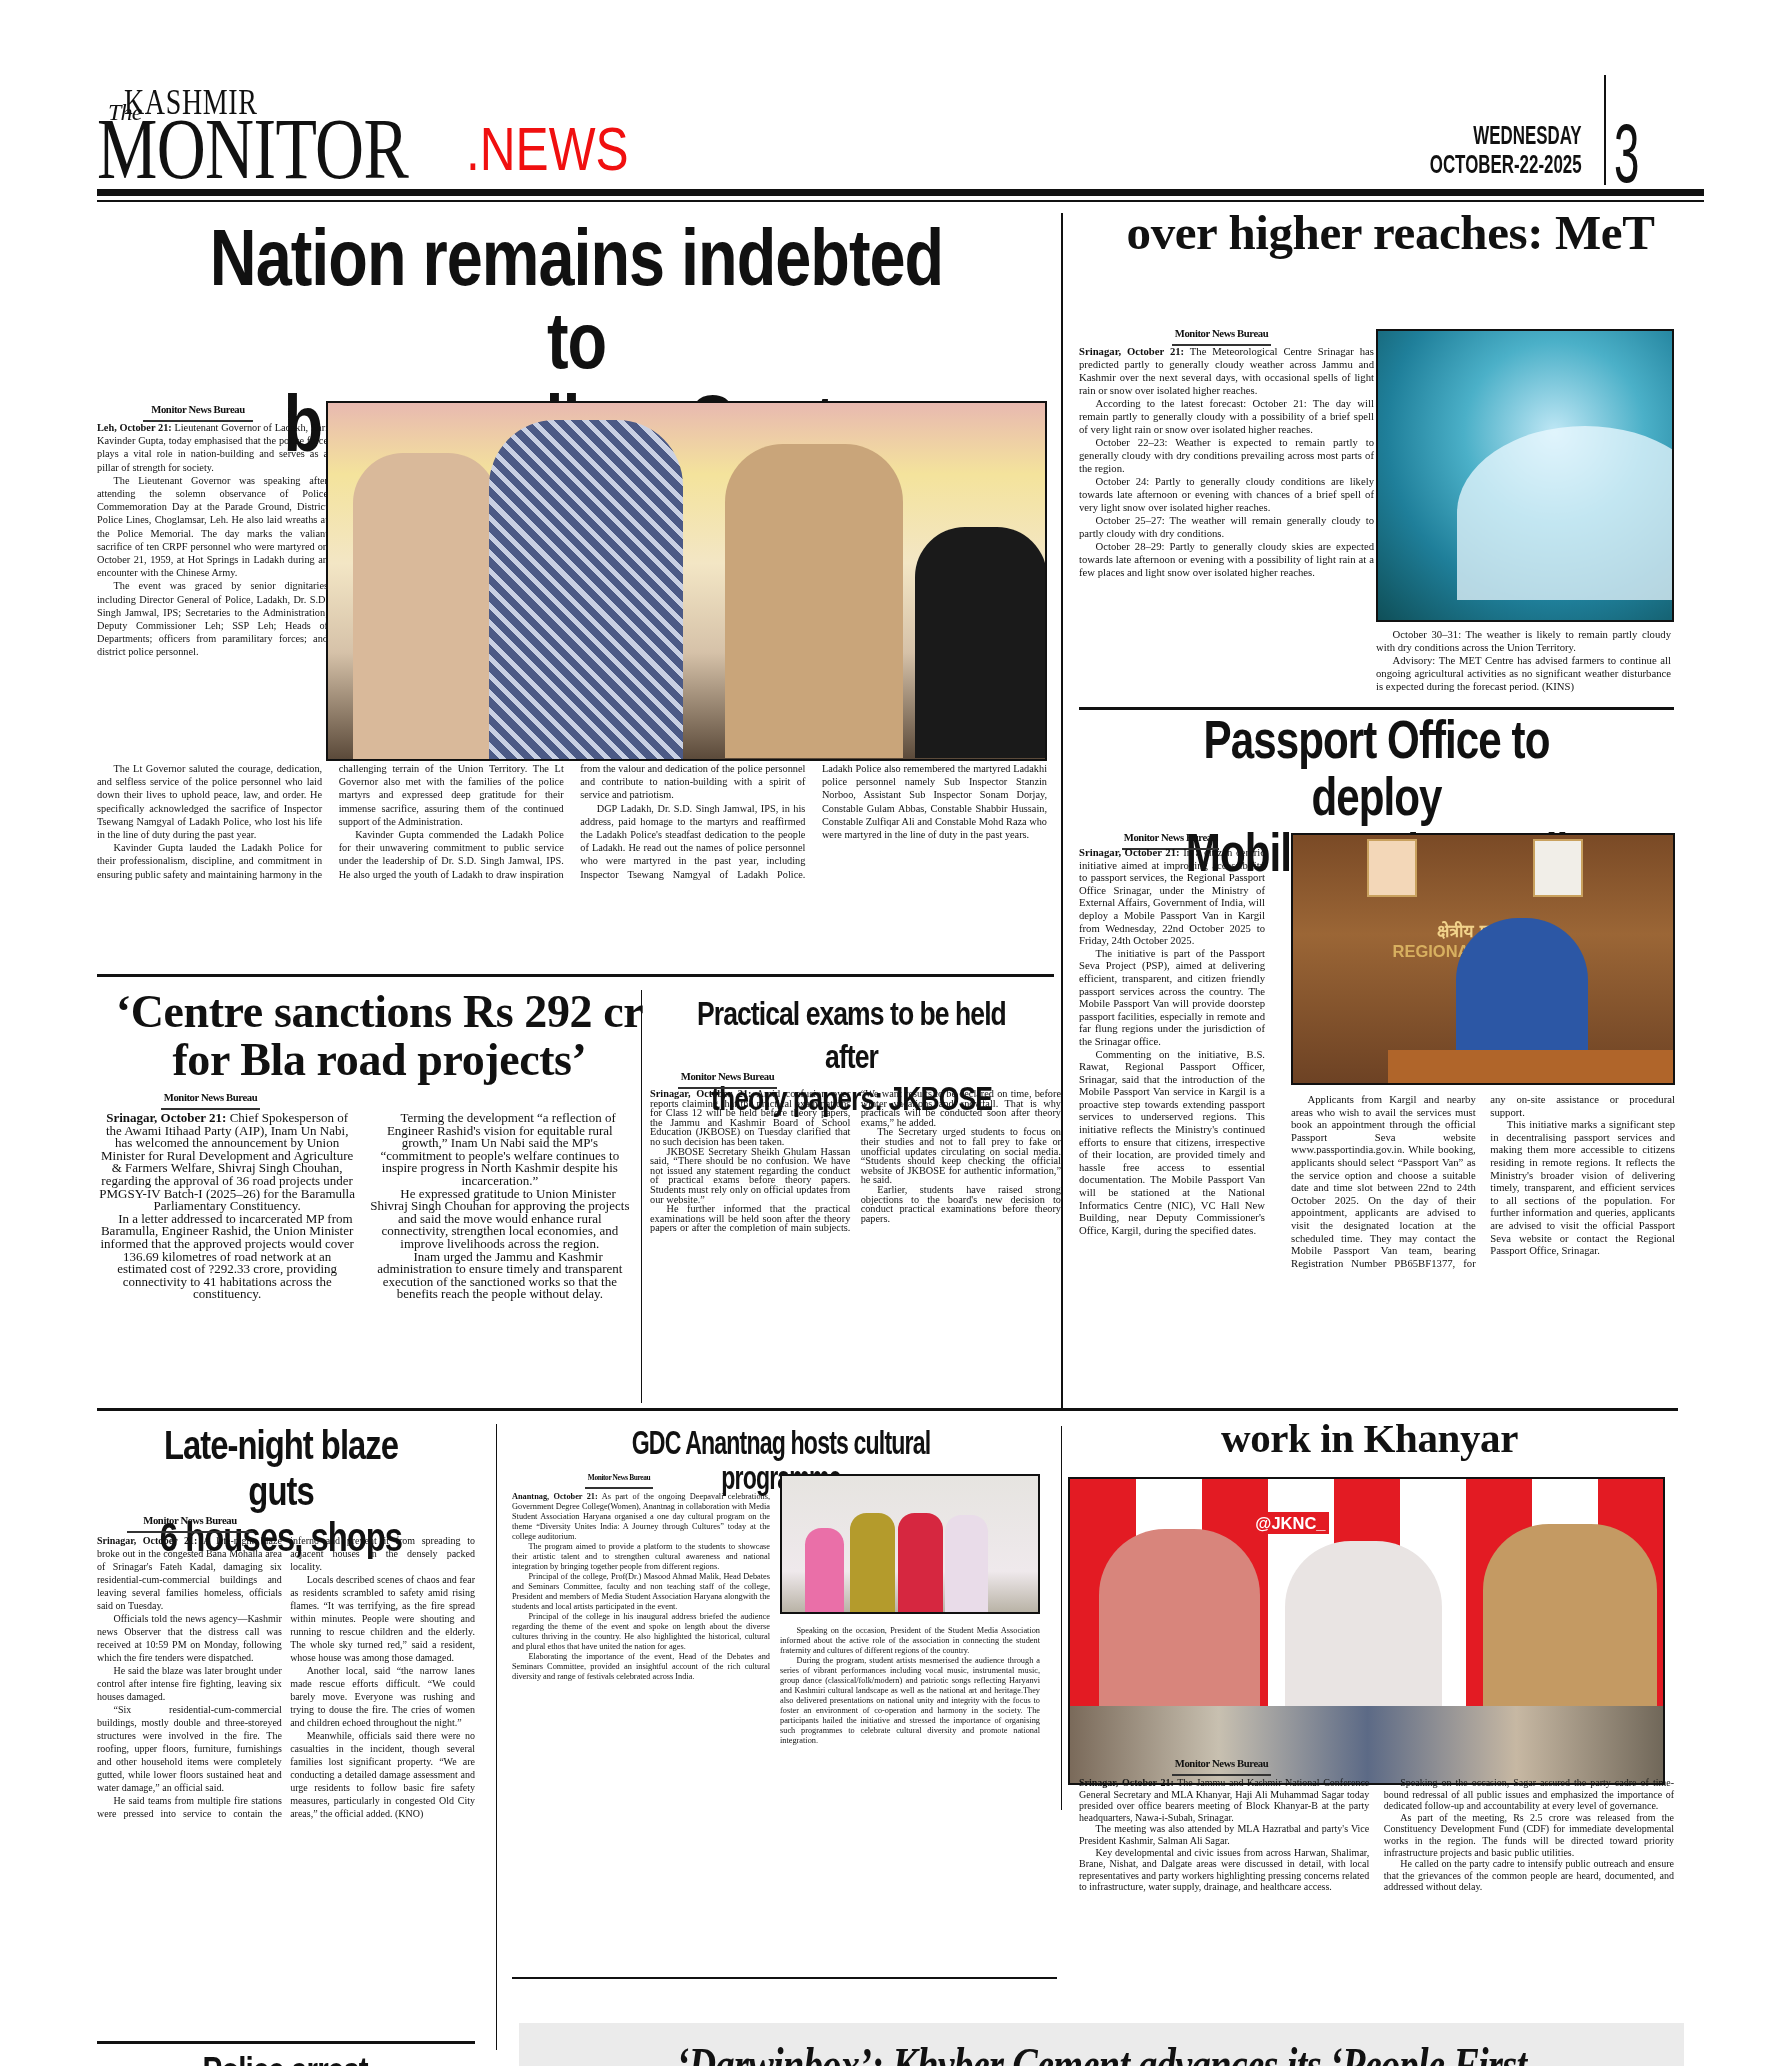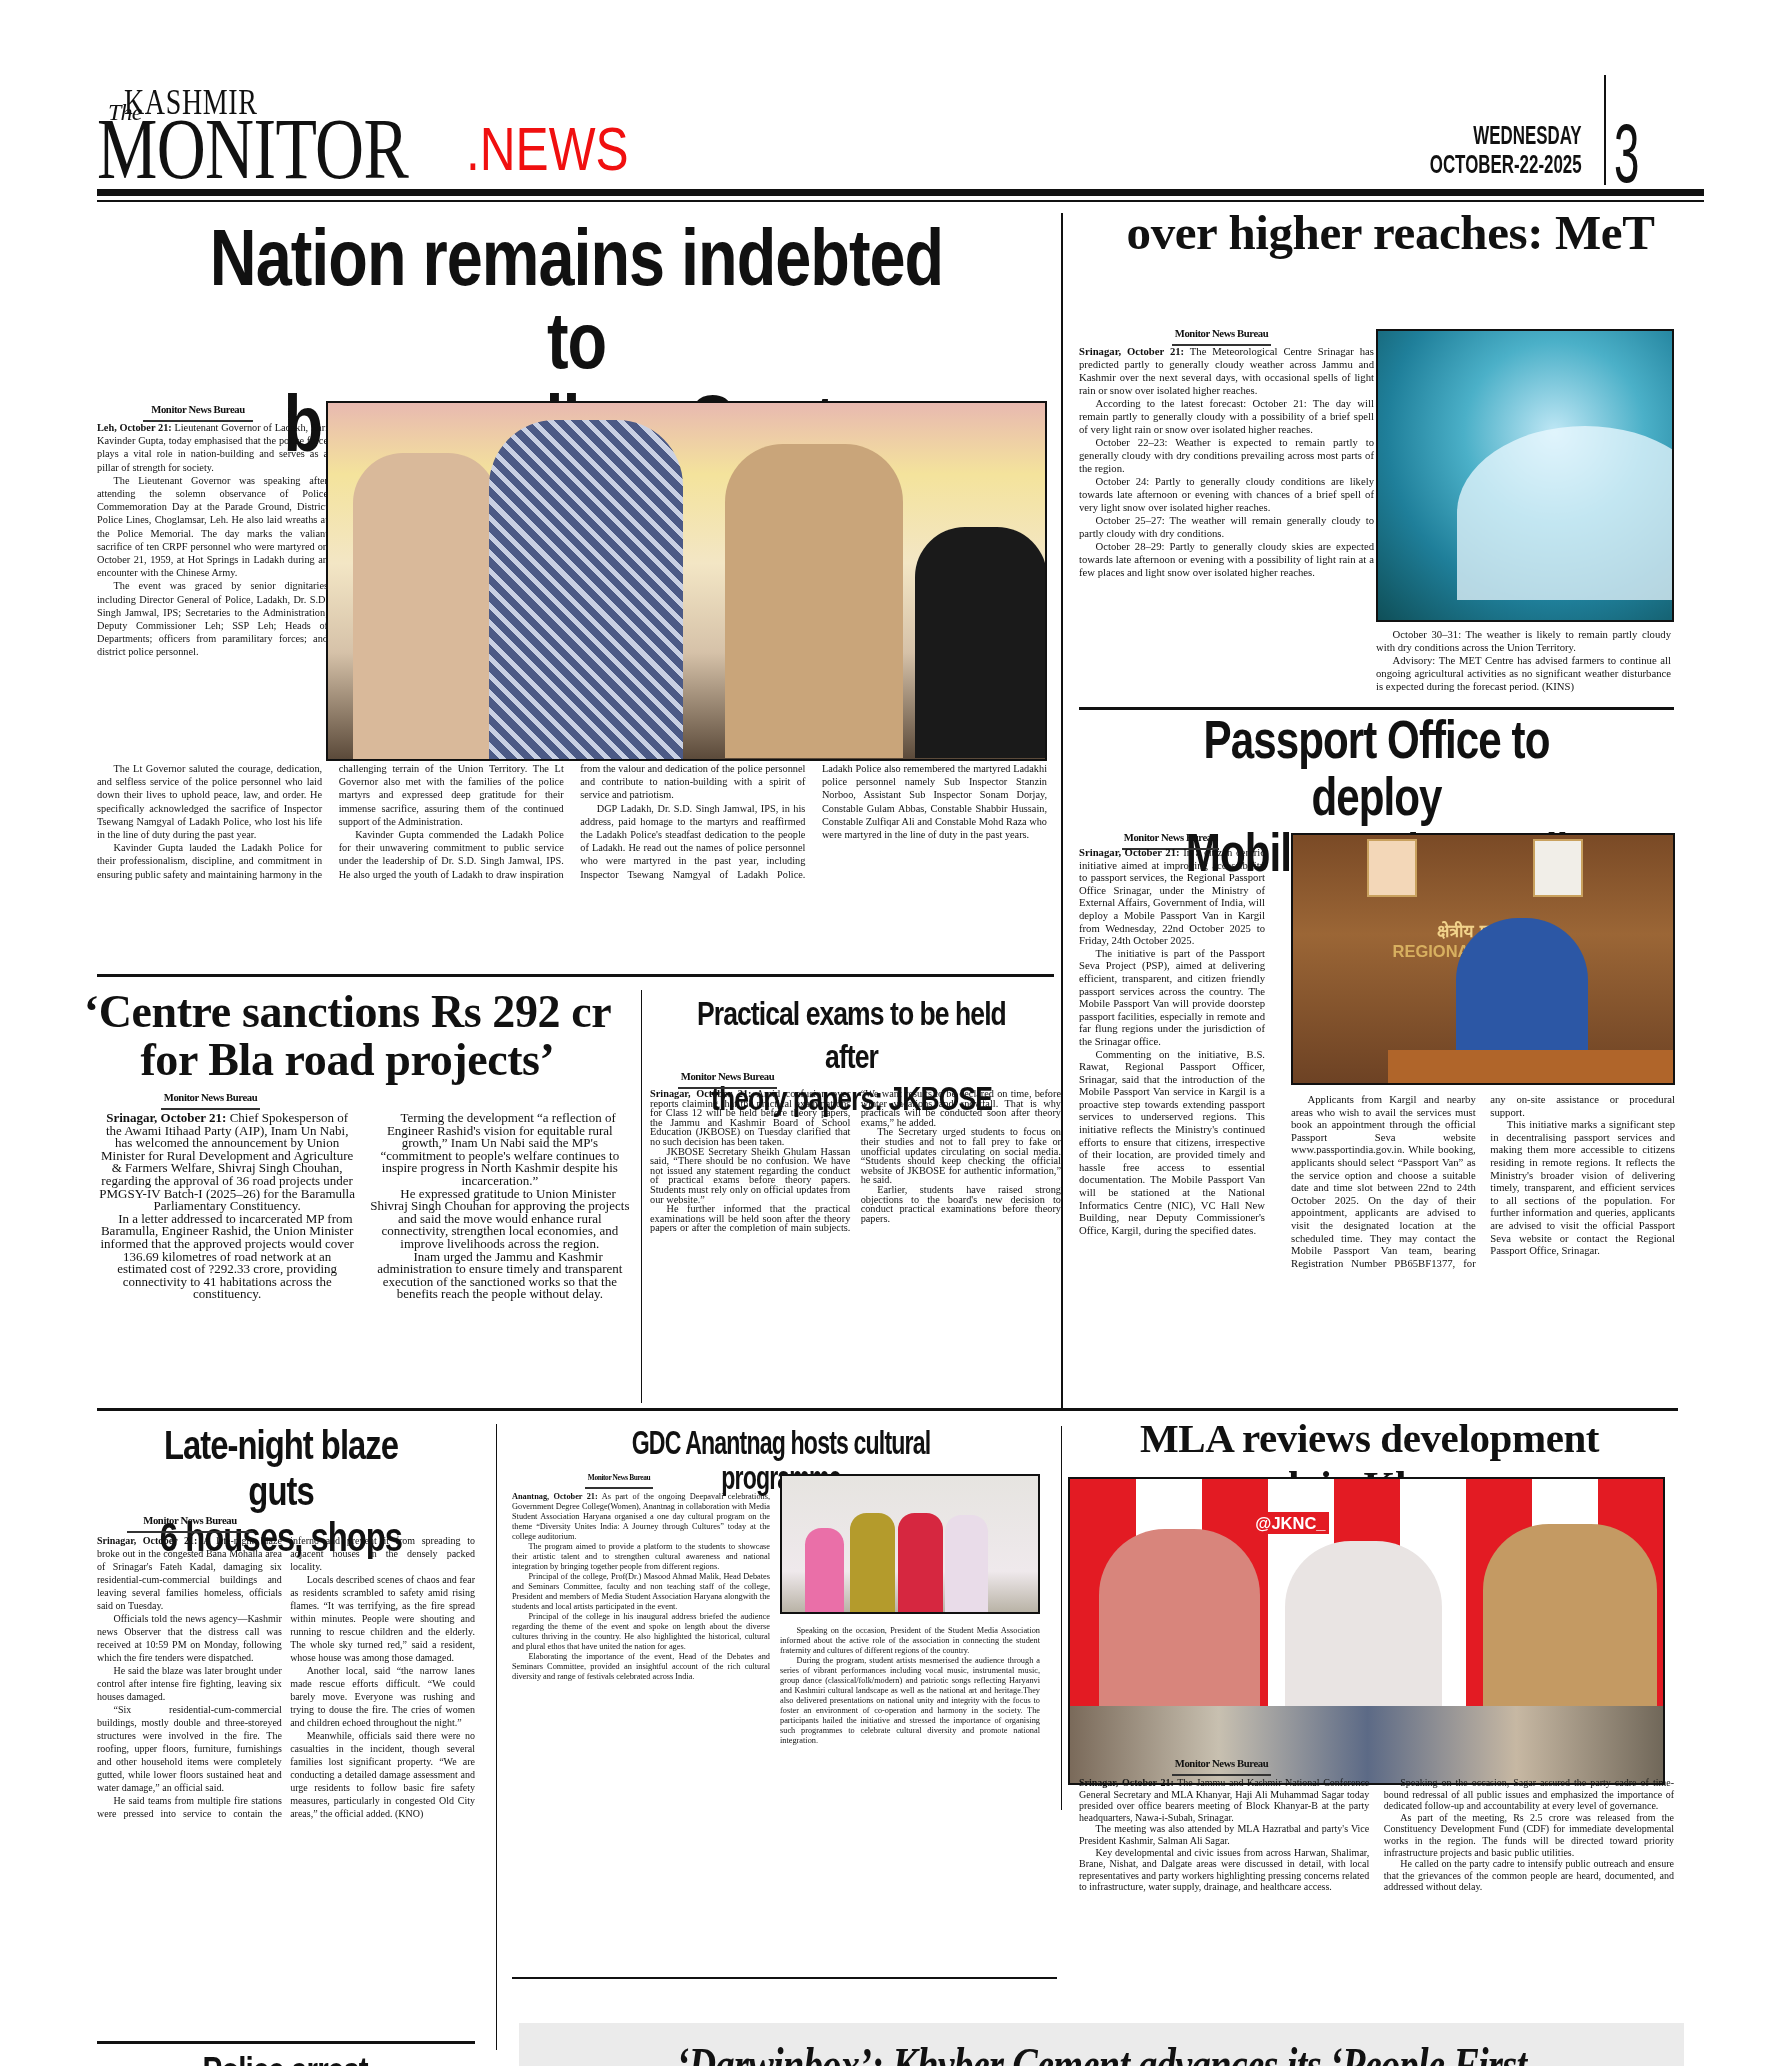--- a/index.html
+++ b/index.html
@@ -111,21 +111,21 @@
   </div>
   <div class="abs col" style="left:1291px;top:1093px;width:384px;column-count:2;column-gap:14.5px;font-size:10.7px;line-height:12.6px">
     <p>Applicants from Kargil and nearby areas who wish to avail the services must book an appointment through the official Passport Seva website www.passportindia.gov.in. While booking, applicants should select “Passport Van” as the service option and choose a suitable date and time slot between 22nd to 24th October 2025. On the day of their appointment, applicants are advised to visit the designated location at the scheduled time. They may contact the Mobile Passport Van team, bearing Registration Number PB65BF1377, for any on-site assistance or procedural support.</p>
     <p>This initiative marks a significant step in decentralising passport services and making them more accessible to citizens residing in remote regions. It reflects the Ministry's broader vision of delivering timely, transparent, and efficient services to all sections of the population. For further information and queries, applicants are advised to visit the official Passport Seva website or contact the Regional Passport Office, Srinagar.</p>
   </div>
 </article>
 
 <div class="abs hr" style="left:97px;top:974px;width:957px;height:2.9px"></div>
 
 <article>
-  <div class="abs headline serif" style="left:79px;top:988px;width:537px;font-size:46px;font-weight:bold;letter-spacing:-0.4px">
+  <div class="abs headline serif" style="left:111px;top:988px;width:537px;font-size:46px;font-weight:bold;letter-spacing:-0.4px">
     <div>‘Centre sanctions Rs 292 cr</div>
     <div>for Bla road projects’</div>
   </div>
   <div class="abs byline" style="left:161px;top:1091px;width:99px;font-size:10.7px">Monitor News Bureau</div>
   <div class="abs col" style="left:97px;top:1112px;width:533px;column-count:2;column-gap:12.4px;font-size:13px;line-height:12.6px;text-align:center">
     <p class="first"><span class="dateline">Srinagar, October 21:</span> <span>Chief Spokesperson of the Awami Itihaad Party (AIP), Inam Un Nabi, has welcomed the announcement by Union Minister for Rural Development and Agriculture &amp; Farmers Welfare, Shivraj Singh Chouhan, regarding the approval of 36 road projects under PMGSY-IV Batch-I (2025–26) for the Baramulla Parliamentary Constituency.</span></p>
     <p>In a letter addressed to incarcerated MP from Baramulla, Engineer Rashid, the Union Minister informed that the approved projects would cover 136.69 kilometres of road network at an estimated cost of ?292.33 crore, providing connectivity to 41 habitations across the constituency.</p>
     <p>Terming the development “a reflection of Engineer Rashid's vision for equitable rural growth,” Inam Un Nabi said the MP's “commitment to people's welfare continues to inspire progress in North Kashmir despite his incarceration.”</p>
     <p>He expressed gratitude to Union Minister Shivraj Singh Chouhan for approving the projects and said the move would enhance rural connectivity, strengthen local economies, and improve livelihoods across the region.</p>
     <p>Inam urged the Jammu and Kashmir administration to ensure timely and transparent execution of the sanctioned works so that the benefits reach the people without delay.</p>
@@ -200,21 +200,20 @@
     <p>Speaking on the occasion, President of the Student Media Association informed about the active role of the association in connecting the student fraternity and cultures of different regions of the country.</p>
     <p>During the program, student artists mesmerised the audience through a series of vibrant performances including vocal music, instrumental music, group dance (classical/folk/modern) and patriotic songs reflecting Haryanvi and Kashmiri cultural landscape as well as the national art and heritage.They also delivered presentations on national unity and integrity with the focus to foster an environment of co-operation and harmony in the society. The participants hailed the initiative and stressed the importance of organising such programmes to celebrate cultural diversity and promote national integration.</p>
   </div>
   <div class="abs hr" style="left:512px;top:1977px;width:545px;height:2.1px"></div>
 </article>
 
 <div class="abs vr" style="left:1061px;top:1426px;width:1.2px;height:384px"></div>
 
 <article>
   <div class="abs headline serif" style="left:1066px;top:1415px;width:607px;font-size:41px;font-weight:bold;letter-spacing:-0.4px;line-height:1.15">
-    <div>MLA reviews development</div>
     <div>work in Khanyar</div>
   </div>
   <div class="abs photo" style="left:1068px;top:1477px;width:597px;height:308px;background:repeating-linear-gradient(90deg,#e31b23 0 66px,#ffffff 66px 132px)">
     <div class="abs" style="left:182px;top:33px;color:#fff;background:#e31b23;font-family:'Liberation Sans',sans-serif;font-size:16.5px;font-weight:bold;padding:1.7px 3.3px">@JKNC_</div>
     <div class="abs" style="left:29px;top:50px;width:161px;height:178px;background:#d8857c;border-radius:66px 66px 0 0"></div>
     <div class="abs" style="left:215px;top:62px;width:157px;height:165px;background:#e9e4e3;border-radius:66px 66px 0 0"></div>
     <div class="abs" style="left:413px;top:45px;width:174px;height:182px;background:#c49a63;border-radius:66px 66px 0 0"></div>
     <div class="abs" style="left:0;top:227px;width:595px;height:79px;background:linear-gradient(90deg,#7a6a5a,#c8c0b0,#5c6a86,#c7b8a3,#6f6658)"></div>
   </div>
 

